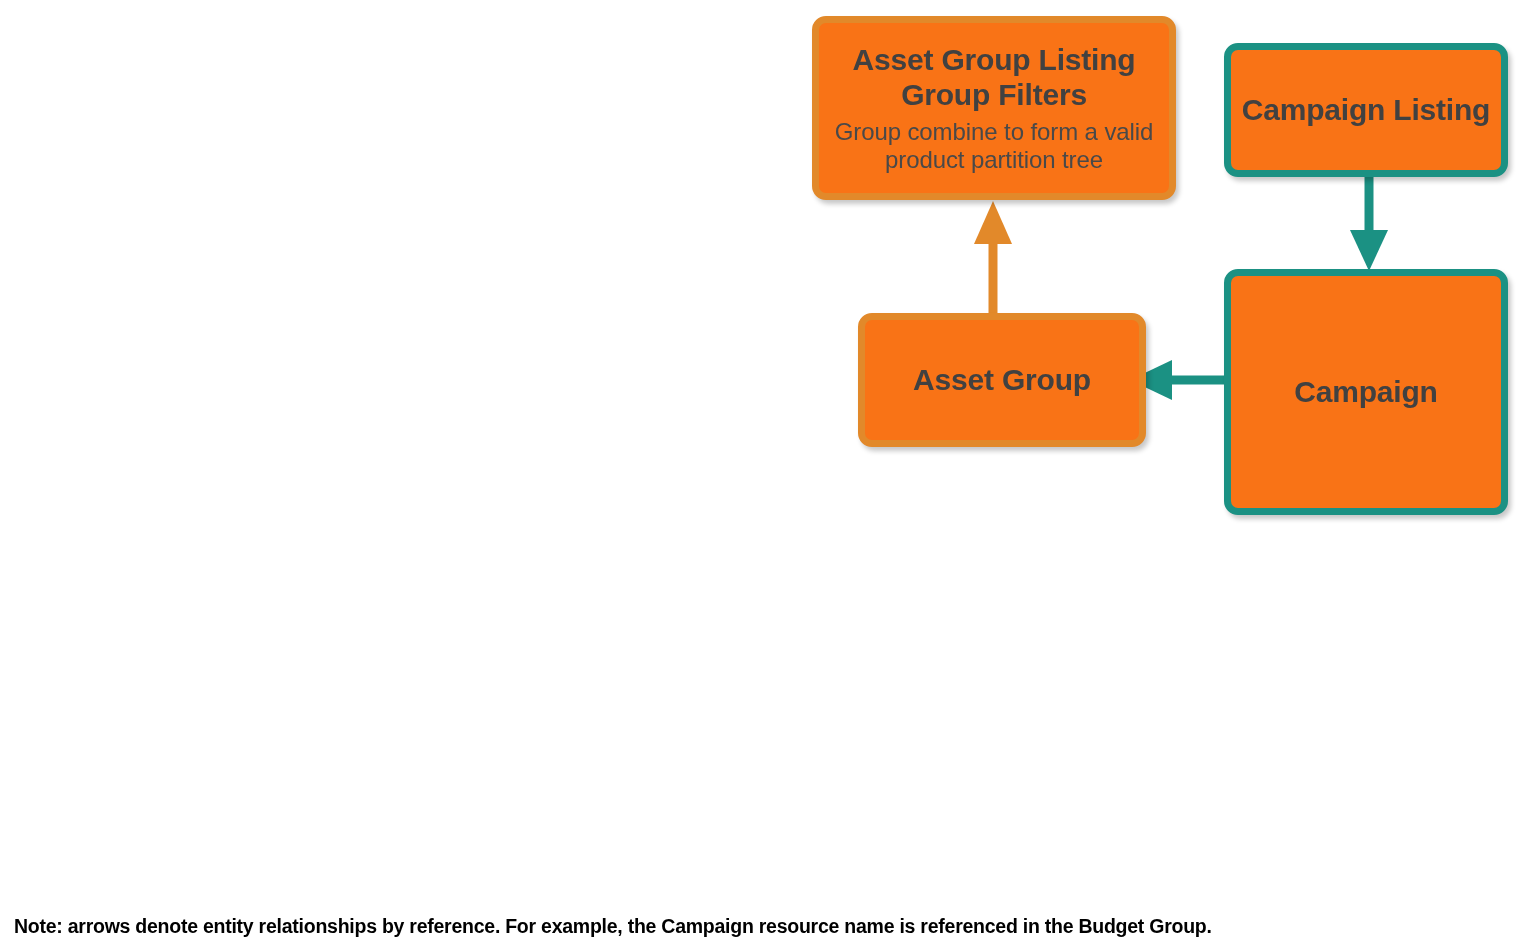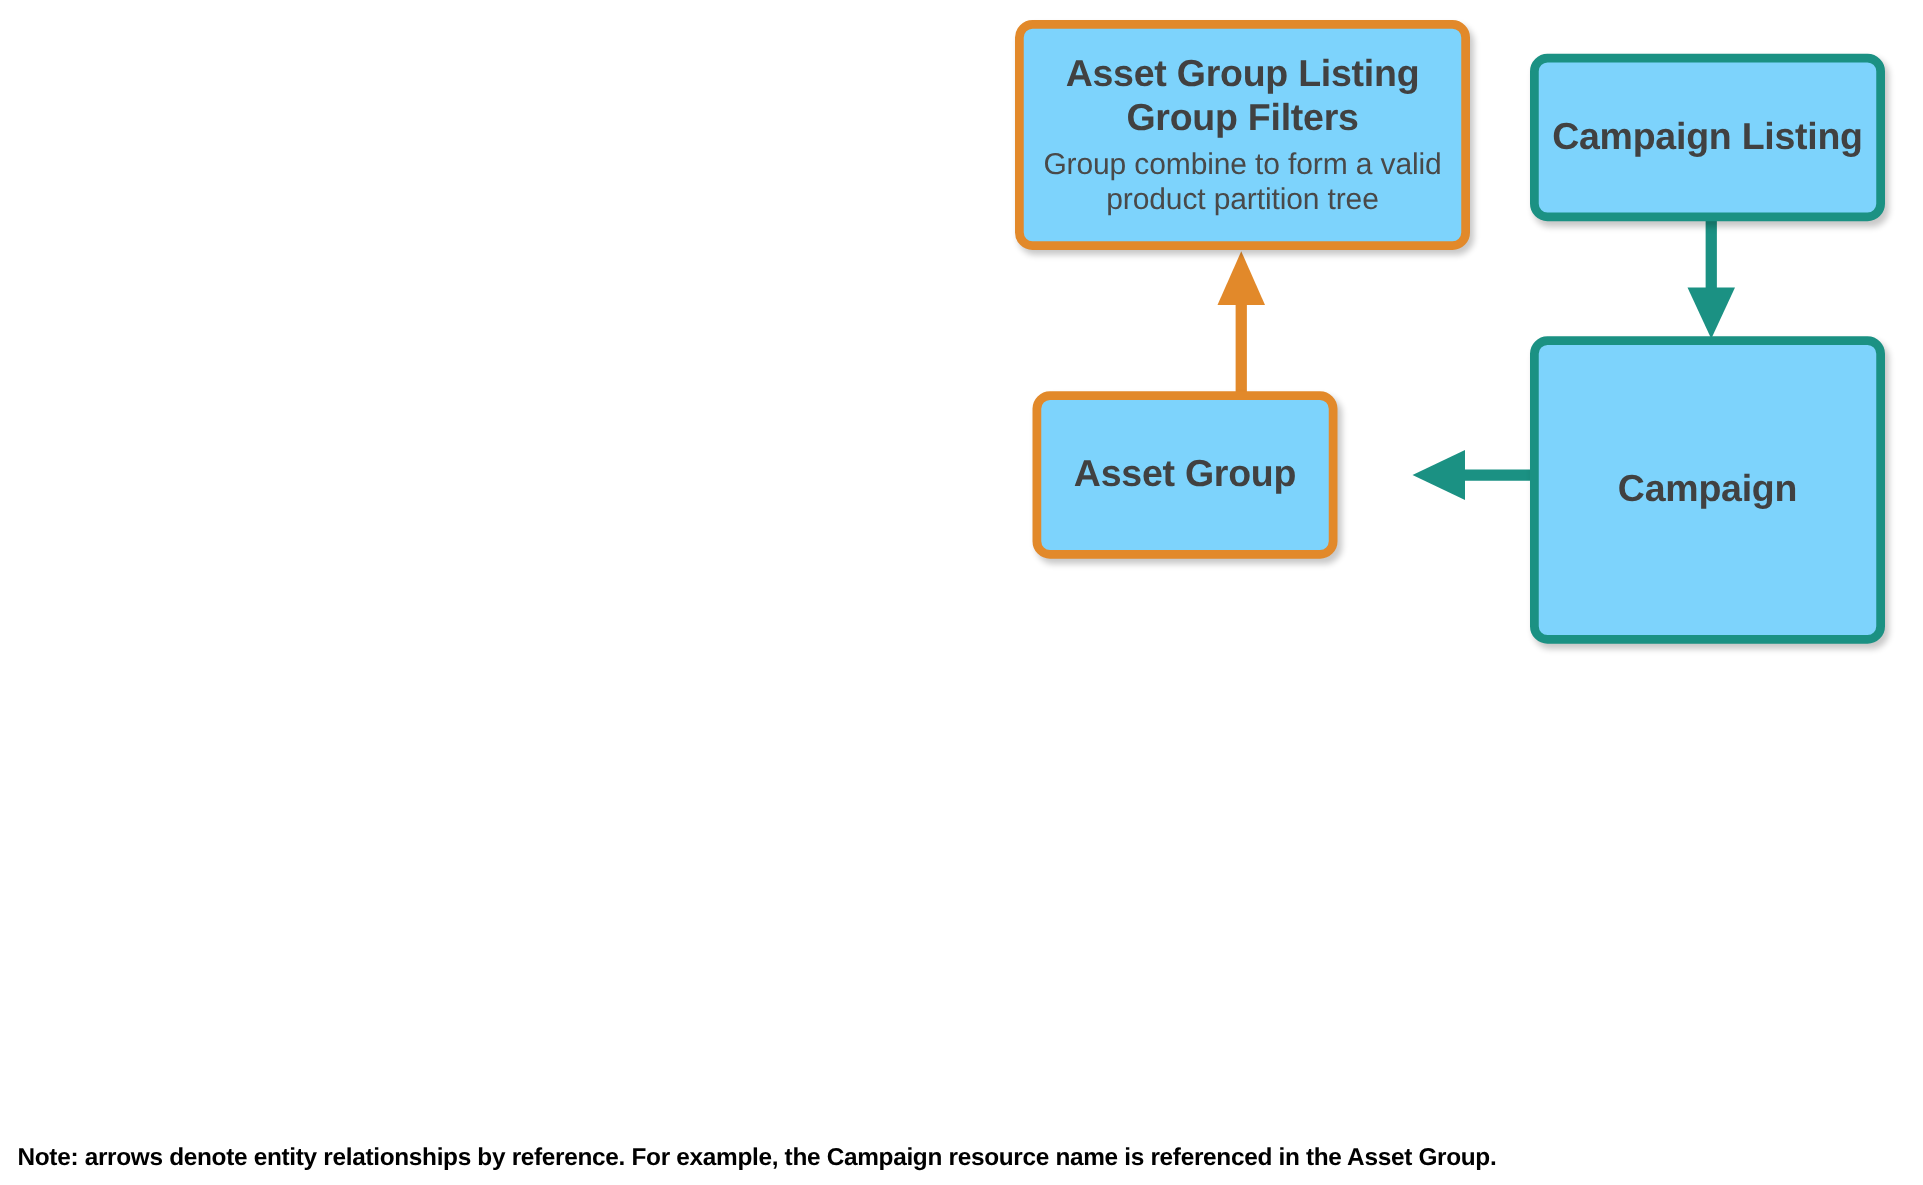--- a/index.html
+++ b/index.html
@@ -17,21 +17,21 @@
     width: 1538px;
     height: 948px;
     background: #ffffff;
     overflow: hidden;
   }
 
   
   .node {
     position: absolute;
     box-sizing: border-box;
-    background: #7dd3fc;
+    background: #f97316;
     border-radius: 14px;
     border-style: solid;
     border-width: 7px;
     display: flex;
     flex-direction: column;
     align-items: center;
     justify-content: center;
     text-align: center;
     box-shadow: 3px 4px 5px rgba(0,0,0,0.22);
     padding: 4px 10px;
@@ -95,23 +95,23 @@
 
   <div class="node orange" style="left:812px; top:16px; width:364px; height:184px;">
     <div class="node-title">Asset Group Listing Group Filters</div>
     <div class="node-desc">Group combine to form a valid product partition tree</div>
   </div>
 
   <div class="node teal" style="left:1224px; top:43px; width:284px; height:134px;">
     <div class="node-title">Campaign Listing</div>
   </div>
 
-  <div class="node orange" style="left:826px; top:313px; width:244px; height:134px;">
+  <div class="node orange" style="left:858px; top:313px; width:288px; height:134px;">
     <div class="node-title">Asset Group</div>
   </div>
 
   <div class="node teal" style="left:1224px; top:269px; width:284px; height:246px;">
     <div class="node-title">Campaign</div>
   </div>
 
-  <div class="note">Note: arrows denote entity relationships by reference. For example, the Campaign resource name is referenced in the Asset Group.</div>
+  <div class="note">Note: arrows denote entity relationships by reference. For example, the Campaign resource name is referenced in the Budget Group.</div>
 
 </div>
 
 </body></html>

